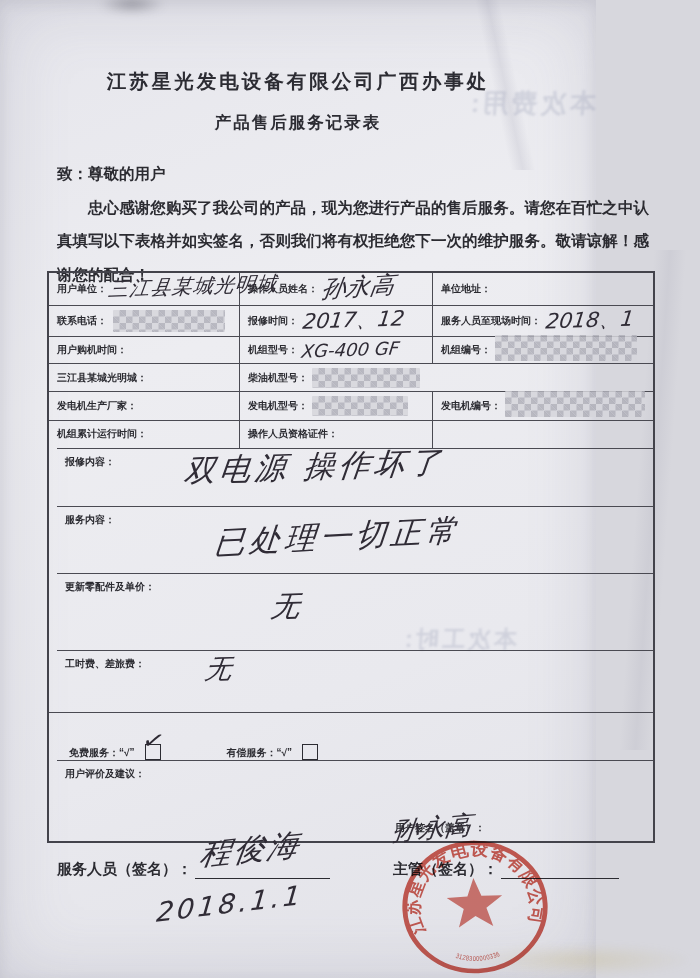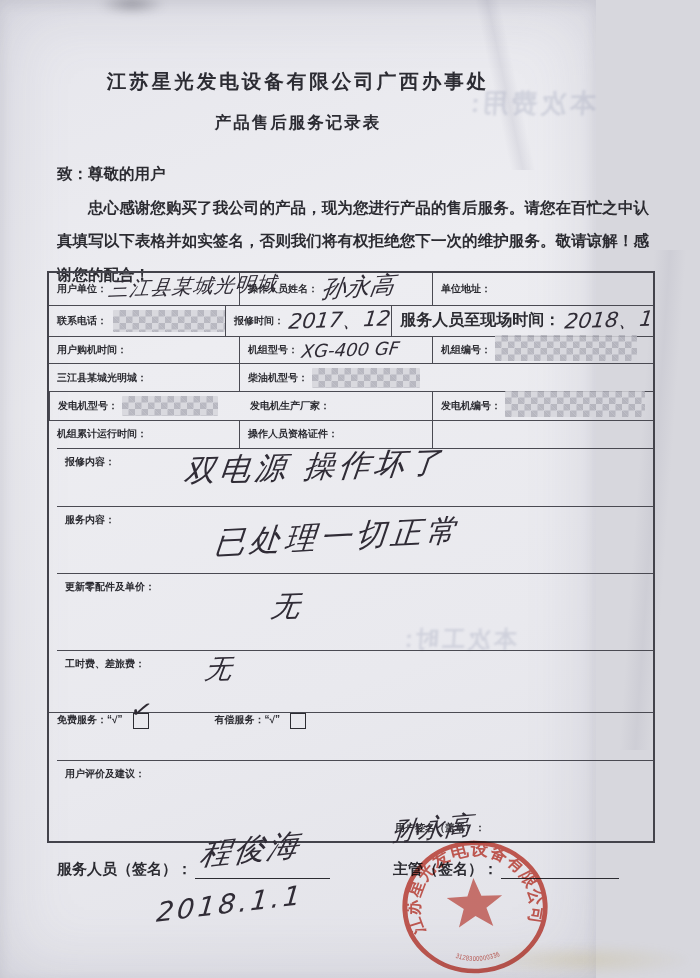--- a/index.html
+++ b/index.html
@@ -31,21 +31,21 @@
   
   .ftable{position:absolute;left:47px;top:271px;width:608px;height:572px;
     border:2px solid #43434b;box-sizing:border-box;display:flex;flex-direction:column;}
   .row{display:flex;box-sizing:border-box;border-top:1px solid #4a4a52;position:relative;}
   .row:first-child{border-top:none;}
   .cell{box-sizing:border-box;display:flex;align-items:center;padding-left:8px;overflow:visible;}
   .c1{width:190px;}
   .c2{width:193px;border-left:1px solid #4a4a52;text-align:right;}
   .c3{flex:1;border-left:1px solid #4a4a52;}
   .lbl{font-size:10px;font-weight:bold;color:#2b2b31;white-space:nowrap;}
-  .lbl-sm{font-size:16px;}
+  .lbl-sm{font-size:10px;}
   .r1{height:32px;} .r2{height:31px;} .r3{height:28px;} .r4{height:28px;}
   .r5{height:29px;} .r6{height:28px;} .r7{height:59px;} .r8{height:67px;}
   .r9{height:78px;} .r10{height:62px;} .r11{height:48px;} .r12{height:82px;}
   .bigrow{display:block;margin-left:8px;}
   .bigrow .lbl{position:absolute;left:8px;top:6px;}
   
   .hw{font-family:"DejaVu Sans","Liberation Sans",sans-serif;font-style:italic;color:#302c36;
     transform:skewX(-9deg) rotate(-2deg);display:inline-block;white-space:nowrap;line-height:1;}
   .unit-hw{position:absolute;left:60px;top:3px;font-size:20px;z-index:3;letter-spacing:1px;}
   .sig{font-size:24px;margin-left:4px;margin-top:-4px;transform:skewX(-12deg) rotate(-4deg);}
@@ -61,21 +61,21 @@
       linear-gradient(45deg, rgba(146,146,158,.55) 25%, transparent 25%, transparent 75%, rgba(146,146,158,.55) 75%),
       linear-gradient(45deg, rgba(146,146,158,.55) 25%, transparent 25%, transparent 75%, rgba(146,146,158,.55) 75%);
     background-size:13px 13px;background-position:0 0,6.5px 6.5px;}
   .m-phone{width:112px;height:22px;margin-left:6px;}
   .m-unitno{width:142px;height:26px;margin-left:4px;margin-top:-4px;}
   .m-dmodel{width:108px;height:20px;margin-left:4px;}
   .m-dno{width:112px;height:24px;margin-left:4px;}
   .m-gmodel{width:96px;height:20px;margin-left:4px;}
   .m-gno{width:140px;height:26px;margin-left:4px;margin-top:-4px;}
   
-  .r11{align-items:flex-start;padding-left:8px;}
+  .r11{align-items:flex-end;padding-left:20px;}
   .cbox{width:14px;height:14px;border:1.8px solid #2c2c32;display:inline-block;position:relative;
     margin-left:10px;background:transparent;}
   .tick{position:absolute;left:-3px;top:-17px;font-size:25px;font-style:normal;color:#2e2a33;
     transform:rotate(10deg) skewX(-6deg);}
   .lbl-gap{margin-left:66px;}
   
   .user-sign-row{position:absolute;left:330px;bottom:2px;display:flex;align-items:flex-end;z-index:3;}
   .user-sign-row .hw{font-size:26px;margin-left:6px;margin-bottom:-2px;transform:skewX(-12deg) rotate(-5deg);}
   
   .sign-line{position:absolute;display:flex;align-items:flex-end;}
@@ -162,26 +162,26 @@
       <div class="cell c1">
         <span class="lbl">三江县某城光明城：</span>
       </div>
       <div class="cell c2">
         <span class="lbl">柴油机型号：</span>
         <span class="mosaic m-dmodel"></span>
       </div>
     </div>
 
     <div class="row r5">
+      <div class="cell c1">
+        <span class="lbl">发电机生产厂家：</span>
+      </div>
       <div class="cell c2">
         <span class="lbl">发电机型号：</span>
         <span class="mosaic m-gmodel"></span>
-      </div>
-      <div class="cell c1">
-        <span class="lbl">发电机生产厂家：</span>
       </div>
       <div class="cell c3">
         <span class="lbl">发电机编号：</span>
         <span class="mosaic m-gno"></span>
       </div>
     </div>
 
     <div class="row r6">
       <div class="cell c1">
         <span class="lbl">机组累计运行时间：</span>

